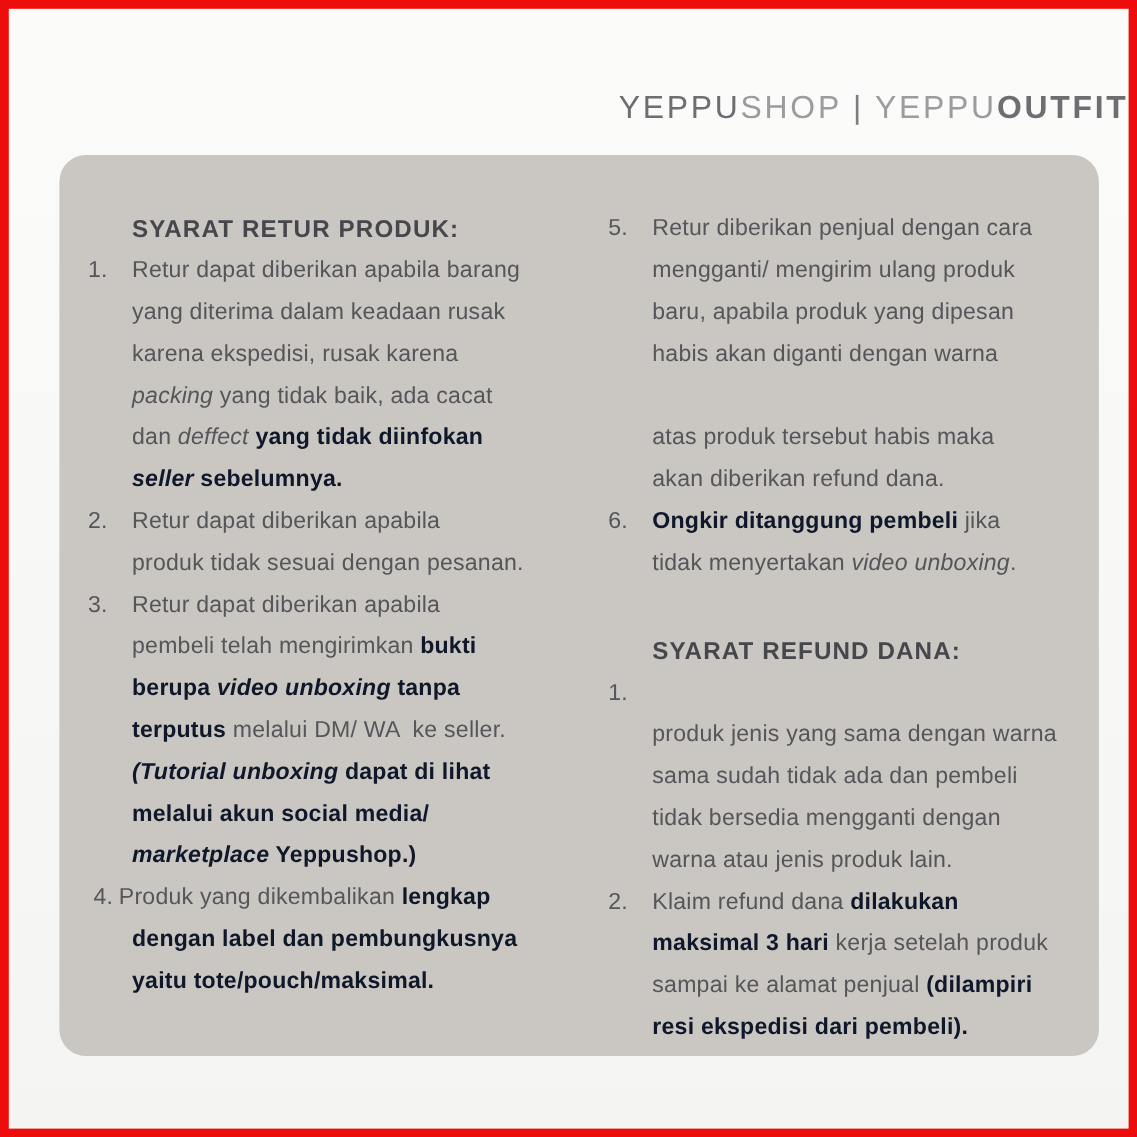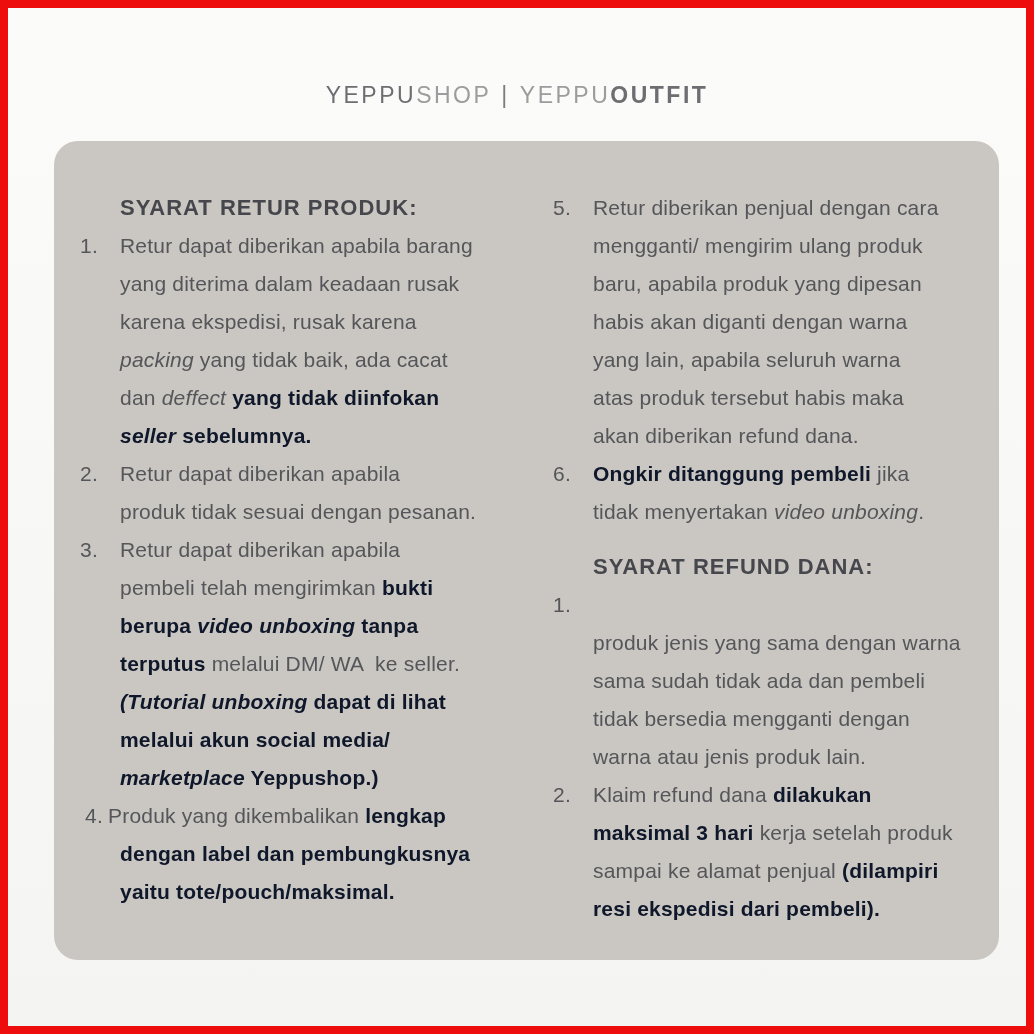--- a/index.html
+++ b/index.html
@@ -9,22 +9,22 @@
     width:1034px; height:1034px;
     border:8px solid #ee0d0d;
     background:
       linear-gradient(180deg, rgba(255,255,255,.6), rgba(240,240,238,.3)),
       #f6f6f4;
     font-family:"Liberation Sans", sans-serif;
     overflow:hidden;
   }
   .brand {
     position:absolute; top:74px; left:0; width:100%;
-    text-align:center;
-    font-size:23px; letter-spacing:2.5px;
+    text-align:right;
+    font-size:29px; letter-spacing:2.5px;
     white-space:nowrap;
   }
   .brand .seg-strong { color:#6e6e72; font-weight:400; }
   .brand .seg-light  { color:#9c9c9e; font-weight:400; }
   .brand .seg-bold   { color:#6e6e72; font-weight:700; }
   .brand .sep { color:#7d7d80; padding:0 10px; font-weight:400; }
   .card {
     position:absolute; left:46px; top:133px;
     width:945px; height:819px;
     background:#cac6c1;
@@ -34,21 +34,21 @@
     color:#55565a;
     font-size:21px; line-height:38px; letter-spacing:.2px;
   }
   .col-left  { width:452px; flex-shrink:0; }
   .col-right { flex:1; margin-left:21px; }
   .sec-heading {
     font-weight:700; color:#46474c;
     font-size:22px; letter-spacing:1px;
     margin-left:40px;
   }
-  .sec-heading.refund { margin-top:17px; }
+  .sec-heading.refund { margin-top:42px; }
   .item { display:flex; }
   .item .num { width:40px; flex-shrink:0; }
   .item .txt { flex:1; white-space:pre-wrap; }
   .item.tight .num { width:40px; padding-left:5px; }
   .item.tight .txt { text-indent:-12px; }
   .b { font-weight:700; color:#0f172a; }
   .i { font-style:italic; }
 </style>
 </head>
 <body>
@@ -80,21 +80,21 @@
             <div class="num">4.</div>
             <div class="txt"><span>Produk yang dikembalikan </span><span class="b">lengkap</span><br><span class="b">dengan label dan pembungkusnya</span><br><span class="b">yaitu tote/pouch/maksimal.</span></div>
           </div>
         </div>
     </div>
 
     <div class="col-right">
       <div>
           <div class="item">
             <div class="num">5.</div>
-            <div class="txt"><span>Retur diberikan penjual dengan cara</span><br><span>mengganti/ mengirim ulang produk</span><br><span>baru, apabila produk yang dipesan</span><br><span>habis akan diganti dengan warna</span><br><span>yang lain, apabila seluruh warna</span><br><span>atas produk tersebut habis maka</span><br><span>akan diberikan refund dana.</span></div>
+            <div class="txt"><span>Retur diberikan penjual dengan cara</span><br><span>mengganti/ mengirim ulang produk</span><br><span>baru, apabila produk yang dipesan</span><br><span>habis akan diganti dengan warna</span><br><br><span>atas produk tersebut habis maka</span><br><span>akan diberikan refund dana.</span></div>
           </div>
           <div class="item">
             <div class="num">6.</div>
             <div class="txt"><span class="b">Ongkir ditanggung pembeli</span><span> jika</span><br><span>tidak menyertakan </span><span class="i">video unboxing</span><span>.</span></div>
           </div>
         </div>
       <div class="sec-heading refund">SYARAT REFUND DANA:</div>
       <div>
           <div class="item">
             <div class="num">1.</div>

